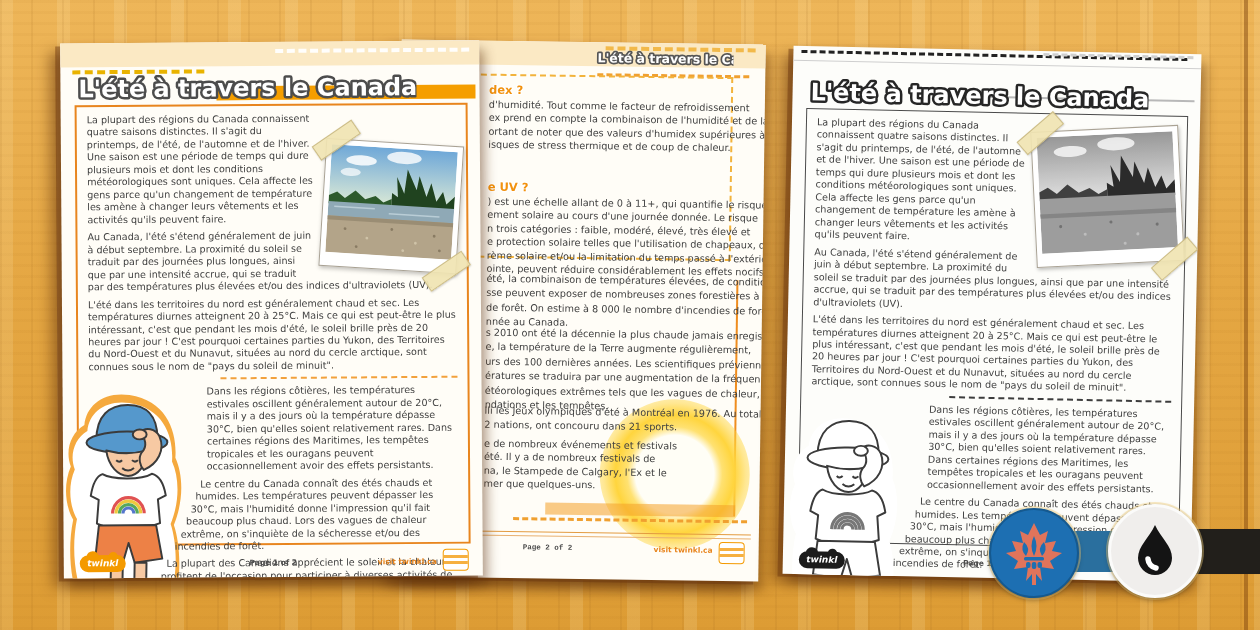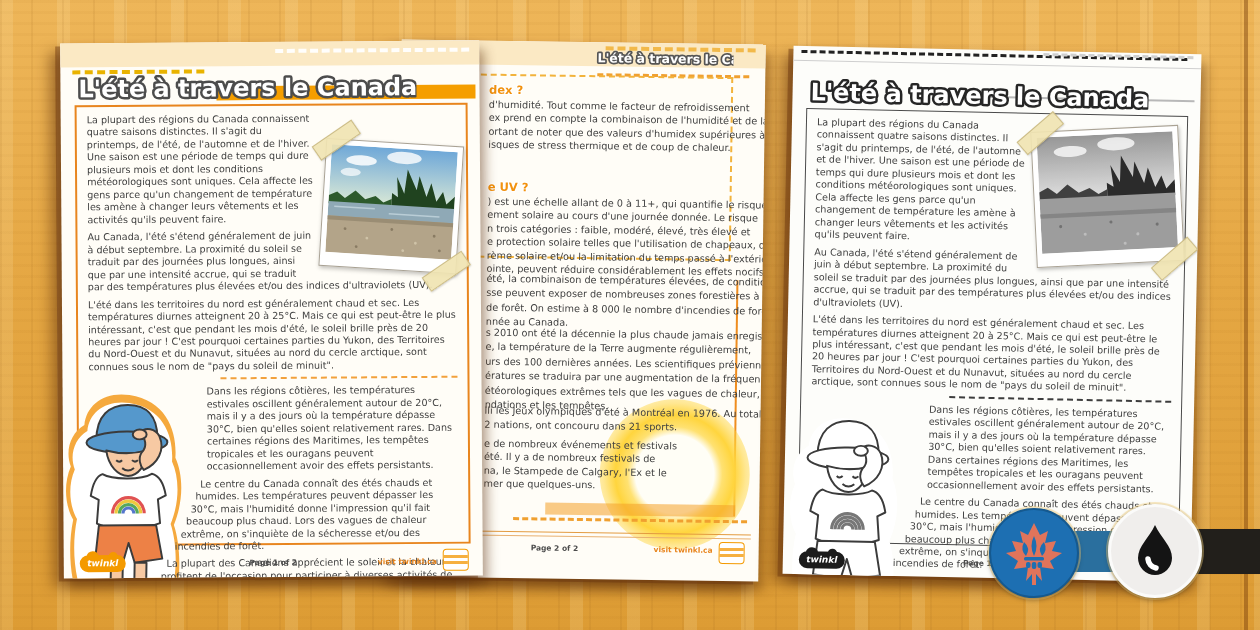--- a/index.html
+++ b/index.html
@@ -94,21 +94,21 @@
   .frag-h{position:absolute;left:0;}
   .frag-h text{font-family:"DejaVu Sans",sans-serif;font-weight:bold;font-size:11.5px;
     fill:#f2920f;stroke:#fff;stroke-width:2.5px;paint-order:stroke;stroke-linejoin:round;}
   .p2-vline{position:absolute;left:338px;top:236px;height:236px;border-left:2px solid #ef8d1f;}
   .p2-bar{position:absolute;left:150px;top:461px;width:190px;height:12px;background:rgba(244,160,40,.55);}
   .p2-dash-bar{position:absolute;left:118px;top:476px;width:234px;border-top:3px dashed #f0a030;}
   .sun{position:absolute;left:204px;top:356px;width:150px;height:150px;border-radius:50%;
     background:radial-gradient(circle,#fffef6 0 37%,#ffe171 45%,#ffd53e 56%,rgba(255,213,62,.55) 67%,rgba(255,222,95,.25) 80%,rgba(255,222,95,0) 100%);}
   .p2-rule1{position:absolute;left:36px;right:8px;top:490px;border-top:1.5px solid #e39b40;}
   .p2-rule2{position:absolute;left:36px;right:8px;top:494px;border-top:1px solid #e8b070;}
-  .p2-footer-label{position:absolute;left:136px;top:502px;font-size:7.5px;font-weight:bold;color:#4c4c4c;}
+  .p2-footer-label{position:absolute;left:128px;top:502px;font-size:7.5px;font-weight:bold;color:#4c4c4c;font-family:Liberation Mono, monospace;}
   .p2-visit{position:absolute;right:46px;top:502px;font-size:7.5px;font-weight:bold;color:#e8851e;}
   .p2-quality{position:absolute;right:14px;top:498px;width:24px;height:20px;border:1.5px solid #f49a00;border-radius:4px;
     background:linear-gradient(#fff 0 5px,#f6b040 5px 8px,#fff 8px 11px,#f6b040 11px 14px,#fff 14px);}
   .p3-dash-gray{position:absolute;top:2px;left:250px;right:8px;border-top:3px dashed #cfcfcf;}
 
   
   .band{position:absolute;z-index:10;}
   .band-blue{left:1030px;top:531px;width:132px;height:41px;background:#2a6f9e;}
   .band-black{left:1150px;top:529px;width:110px;height:45px;background:#221f1b;}
   .badge{position:absolute;border-radius:50%;z-index:12;box-shadow:0 2px 5px rgba(0,0,0,.35),0 0 0 2px rgba(250,214,130,.45);}

